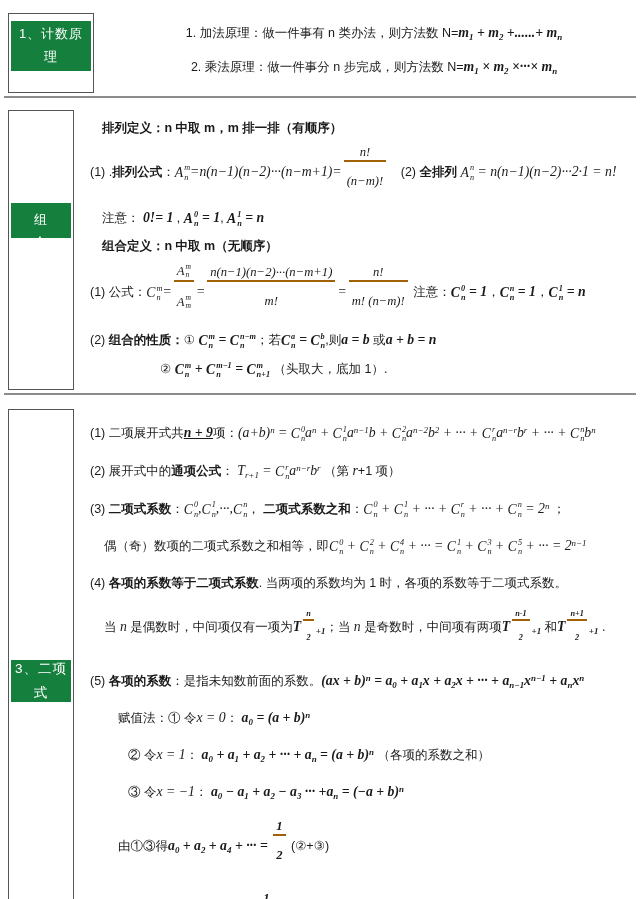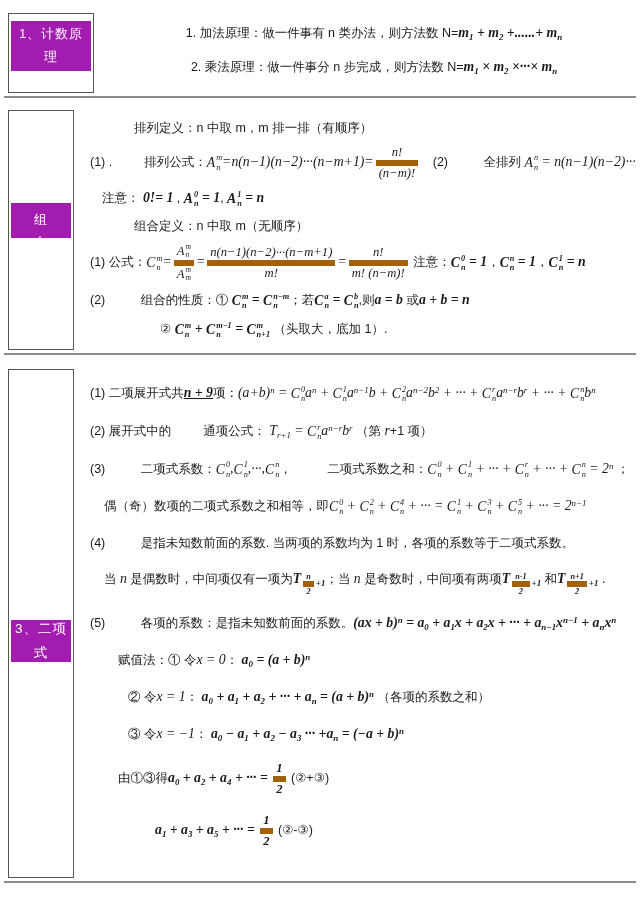--- a/index.html
+++ b/index.html
@@ -22,51 +22,51 @@
   .s2 { min-height:236px; }
   .s3 { min-height:514px; margin-top:14px; }
   .labelcol {
     flex:0 0 auto; border:1px solid #555; background:#fff;
     position:relative; align-self:stretch; margin-left:4px;
   }
   .s1 .labelcol { width:86px; }
   .s2 .labelcol, .s3 .labelcol { width:66px; }
   .labelblk {
     position:absolute; left:2px; right:2px;
-    background:#a21caf; color:#ffffff;
+    background:#15803d; color:#ffffff;
     display:flex; align-items:center; justify-content:center;
     text-align:center; white-space:pre-line;
     font-size:13px; line-height:1.75; letter-spacing:1px;
   }
   .s1 .labelblk { top:7px;  height:50px; }
   .s2 .labelblk { top:92px; height:35px; }
   .s3 .labelblk { top:250px; height:42px; font-size:13.5px; }
   .content { flex:1; padding:8px 2px 2px 16px; font-size:12.5px; overflow:hidden; }
   .s1 .content { padding-top:10px; padding-left:20px; }
   .s2 .content { padding-top:9px; }
   .s3 .content { padding-top:14px; }
   .line { white-space:nowrap; line-height:1.45; }
   .s1 .line { margin-bottom:14px;text-align:center; }
   .s2 .line { margin-bottom:8px; }
   .s3 .line { margin-bottom:17px; }
   
   .tk-m, .tk-M, .tk-u {
     font-family:"Liberation Serif", serif; font-style:italic; font-size:1.1em;
   }
   .tk-M { font-weight:bold; }
-  .tk-b { font-weight:normal;margin-left:32px; }
+  .tk-b { font-weight:bold; }
   .tk-u { font-weight:bold; text-decoration:underline; }
   .tk-sub { font-size:0.65em; vertical-align:-0.3em; line-height:1; }
   .tk-sup { font-size:0.65em; vertical-align:0.5em; line-height:1; }
   .tk-f {
     display:inline-flex; flex-direction:column; text-align:center;
     vertical-align:middle; margin:0 2px; line-height:1.15; font-size:0.92em;
   }
   .tk-f .num { display:block; padding:0 3px; }
-  .tk-f .den { display:block; border-top:6px solid #a16207; padding:0 3px; }
+  .tk-f .den { display:block; border-top:2px solid #a16207; padding:12px 3px; }
   .tk-ss { display:inline-flex; align-items:center; vertical-align:middle; }
   .tk-ss .stack {
     display:inline-flex; flex-direction:column; font-size:0.6em;
     line-height:1.1; margin-left:1px; text-align:left;
   }
 </style>
 </head>
 <body>
 
 <div class="page">
@@ -328,21 +328,21 @@
                 <span class="sp">3</span>
                 <span class="sb">n</span>
               </span>
             </span> + <span class="tk-ss">
               <span class="base">C</span>
               <span class="stack">
                 <span class="sp">5</span>
                 <span class="sb">n</span>
               </span>
             </span> + ··· = 2<span class="tk-sup">n−1</span></span></div>
-        <div class="line">(4) <span class="tk-b">是指未知数前面的系数</span>. 当两项的系数均为 1 时，各项的系数等于二项式系数。</div>
+        <div class="line">(4) <span class="tk-b">各项的系数等于二项式系数</span>. 当两项的系数均为 1 时，各项的系数等于二项式系数。</div>
         <div class="line" style="padding-left: 14px;">当 <span class="tk-m">n</span> 是偶数时，中间项仅有一项为<span class="tk-M">T<span class="tk-sub"><span class="tk-f">
                 <span class="num">n</span>
                 <span class="den">2</span>
               </span>+1</span></span>；当 <span class="tk-m">n</span> 是奇数时，中间项有两项<span class="tk-M">T<span class="tk-sub"><span class="tk-f">
                 <span class="num">n-1</span>
                 <span class="den">2</span>
               </span>+1</span></span> 和<span class="tk-M">T<span class="tk-sub"><span class="tk-f">
                 <span class="num">n+1</span>
                 <span class="den">2</span>
               </span>+1</span></span> .</div>

